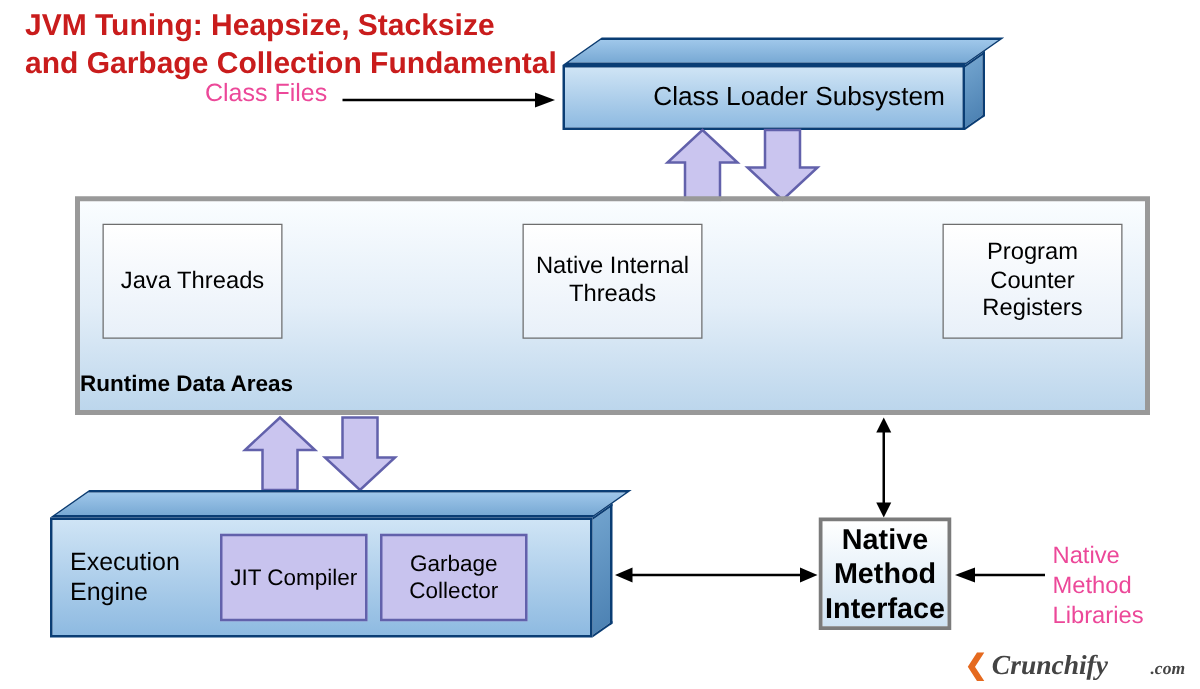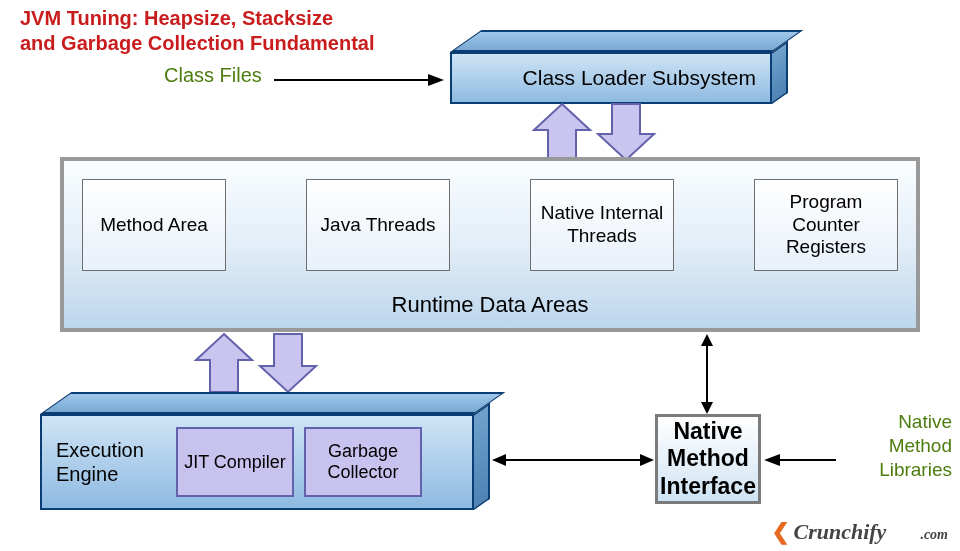--- a/index.html
+++ b/index.html
@@ -12,27 +12,27 @@
     background: #fff;
     position: relative;
     overflow: hidden;
   }
   .title {
     position: absolute;
     top: 6px;
     left: 20px;
     color: #c91c1c;
     font-weight: bold;
+    font-size: 24px;
+    line-height: 1.25;
+  }
+  .label {
+    position: absolute;
     font-size: 20px;
-    line-height: 1.25;
-  }
-  .label {
-    position: absolute;
-    font-size: 20px;
-    color: #4d7c0f;
+    color: #ec4899;
   }
   
   .block3d {
     position: absolute;
   }
   .block3d .top {
     position: absolute;
     left: 0; top: 0; width: 100%;
     height: 22px;
     background: linear-gradient(#9fc7ea, #78a9d4);
@@ -67,23 +67,23 @@
     top: 157px;
     width: 860px;
     height: 175px;
     border: 4px solid #999;
     background: linear-gradient(#fafdff 0%, #e3eef8 50%, #bcd6ec 100%);
   }
   .rda-title {
     position: absolute;
     left: 0; right: 0;
     bottom: 10px;
-    text-align: center;
-    font-weight: normal;
-    font-size: 22px;
+    text-align: left;
+    font-weight: bold;
+    font-size: 18px;
   }
   .rda-boxes {
     display: flex;
     justify-content: space-between;
     padding: 18px 18px 0 18px;
     gap: 20px;
   }
   .rda-box {
     flex: 0 0 144px;
     height: 92px;
@@ -183,21 +183,20 @@
 
 <svg class="arrow" style="left:534px; top:104px;" width="56" height="56">
   <polygon class="fat-arrow" points="28,0 56,26 42,26 42,56 14,56 14,26 0,26"></polygon>
 </svg>
 <svg class="arrow" style="left:598px; top:104px;" width="56" height="56">
   <polygon class="fat-arrow" points="14,0 42,0 42,30 56,30 28,56 0,30 14,30"></polygon>
 </svg>
 
 <div class="rda">
   <div class="rda-boxes">
-    <div class="rda-box">Method Area</div>
     <div class="rda-box">Java Threads</div>
     <div class="rda-box">Native Internal Threads</div>
     <div class="rda-box">Program Counter Registers</div>
   </div>
   <div class="rda-title">Runtime Data Areas</div>
 </div>
 
 <svg class="arrow" style="left:196px; top:334px;" width="56" height="58">
   <polygon class="fat-arrow" points="28,0 56,26 42,26 42,58 14,58 14,26 0,26"></polygon>
 </svg>
@@ -227,18 +226,18 @@
   <polygon points="162,7 148,1 148,13" fill="#000"></polygon>
 </svg>
 
 <div class="nmi">Native Method Interface</div>
 
 <svg class="arrow" style="left:764px; top:453px;" width="72" height="14">
   <line x1="72" y1="7" x2="14" y2="7" stroke="#000" stroke-width="2"></line>
   <polygon points="0,7 16,1 16,13" fill="#000"></polygon>
 </svg>
 
-<div class="label" style="left:842px; top:410px; width:110px; font-size:19px; line-height:1.25;text-align:right;">Native Method Libraries</div>
+<div class="label" style="left:842px; top:433px; width:110px; font-size:19px; line-height:1.25;">Native Method Libraries</div>
 
 <div class="logo">
   <span class="chev">❮</span>
   <span>Crunchify</span><span class="dotcom">.com</span>
 </div>
 
 </body></html>

